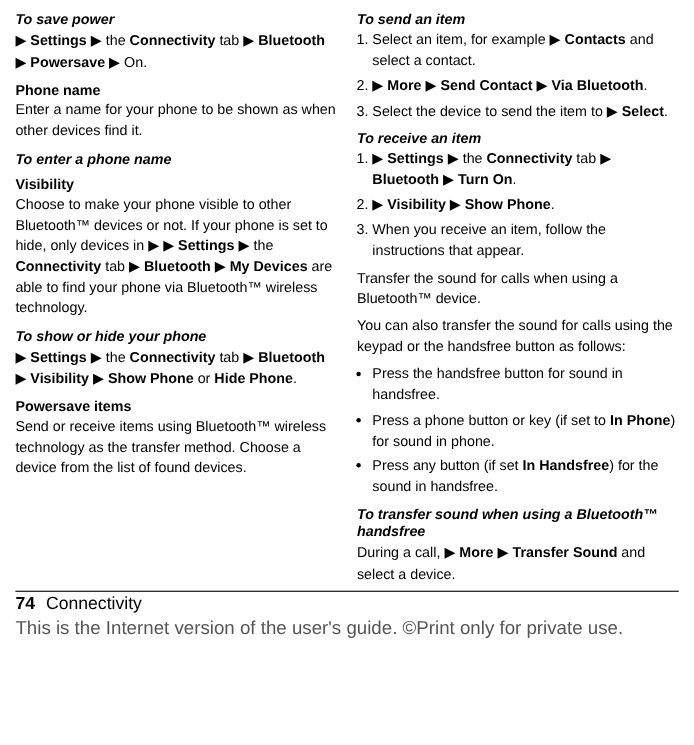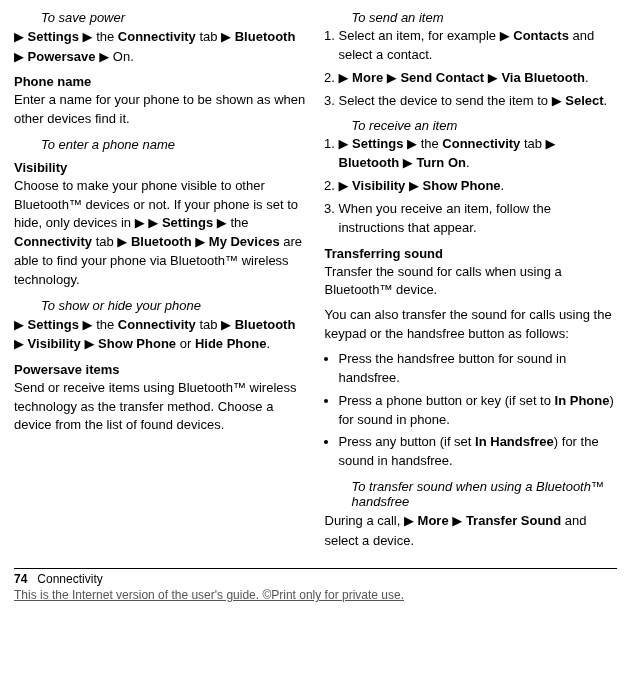--- a/index.html
+++ b/index.html
@@ -15,44 +15,42 @@
     .two-col {
       display: flex;
       gap: 18px;
     }
     .col {
       flex: 1;
       min-width: 0;
     }
     .section-title {
       font-style: italic;
-      font-weight: normal;
+      font-weight: bold;
       margin-bottom: 2px;
       margin-top: 8px;
       display: block;
-      margin-left: 27px;
     }
     .section-title:first-child { margin-top: 0; }
     .heading {
       font-weight: bold;
       margin-top: 8px;
       margin-bottom: 2px;
       display: block;
     }
     .para { margin-bottom: 6px; line-height: 1.45; }
     .nav-line { line-height: 1.5; margin-bottom: 6px; }
     ul.bullets { margin-left: 14px; margin-bottom: 6px; }
     ul.bullets li { margin-bottom: 4px; line-height: 1.45; }
     .footer-bar {
       border-top: 1px solid #000;
-      margin-top: 12px;
       padding-top: 3px;
       display: flex;
       gap: 10px;
-      font-size: 12px;
+      font-size: 16px;
     }
     .page-num { font-weight: bold; }
     .ol-list { margin-left: 14px; margin-bottom: 6px; }
     .ol-list li { margin-bottom: 4px; line-height: 1.45; }
   </style>
 </head>
 <body>
 
 <div class="two-col">
   <div class="col" id="left-col">
@@ -74,29 +72,28 @@
         <li><span><span>Select an item, for example ▶ </span><span style="font-weight: bold;">Contacts</span><span> and select a contact.</span></span></li>
         <li><span><span>▶ </span><span style="font-weight: bold;">More</span><span> ▶ </span><span style="font-weight: bold; text-align: center;">Send Contact</span><span> ▶ </span><span style="font-weight: bold;">Via Bluetooth</span><span>.</span></span></li>
         <li><span><span>Select the device to send the item to ▶ </span><span style="font-weight: bold;">Select</span><span>.</span></span></li>
       </ol>
       <div class="section-title">To receive an item</div>
       <ol class="ol-list">
         <li><span><span>▶ </span><span style="font-weight: bold;">Settings</span><span> ▶ the </span><span style="font-weight: bold;">Connectivity</span><span> tab ▶ </span><span style="font-weight: bold;">Bluetooth</span><span> ▶ </span><span style="font-weight: bold; margin-top: 36px;">Turn On</span><span>.</span></span></li>
         <li><span><span>▶ </span><span style="font-weight: bold;">Visibility</span><span> ▶ </span><span style="font-weight: bold;">Show Phone</span><span>.</span></span></li>
         <li><span><span>When you receive an item, follow the instructions that appear.</span></span></li>
       </ol>
-      <div class="heading">Transferring sound</div>
       <div class="para">Transfer the sound for calls when using a Bluetooth™  device.</div>
       <div class="para">You can also transfer the sound for calls using the keypad or the handsfree button as follows:</div>
       <ul class="bullets">
         <li><span><span>Press the handsfree button for sound in handsfree.</span></span></li>
         <li><span><span>Press a phone button or key (if set to </span><span style="font-weight: bold;">In Phone</span><span>) for sound in phone.</span></span></li>
         <li><span><span>Press any button (if set </span><span style="font-weight: bold;">In Handsfree</span><span>) for the sound in handsfree.</span></span></li>
       </ul>
       <div class="section-title">To transfer sound when using a Bluetooth™  handsfree</div>
       <div class="nav-line para"><span><span>During a call, ▶ </span><span style="font-weight: bold;">More</span><span> ▶ </span><span style="font-weight: bold;">Transfer Sound</span><span> and select a device.</span></span></div>
     </div>
 </div>
 <div class="footer-bar">
   <span class="page-num">74</span>
   <span class="footer-section">Connectivity</span>
 </div>
-<div style="font-size:12px; color:#555; margin-top:2px; padding-left:0;text-decoration:underline;">This is the Internet version of the user's guide. ©Print only for private use.</div>
+<div style="font-size:17px; color:#555; margin-top:2px; padding-left:0;">This is the Internet version of the user's guide. ©Print only for private use.</div>
 
 </body></html>

